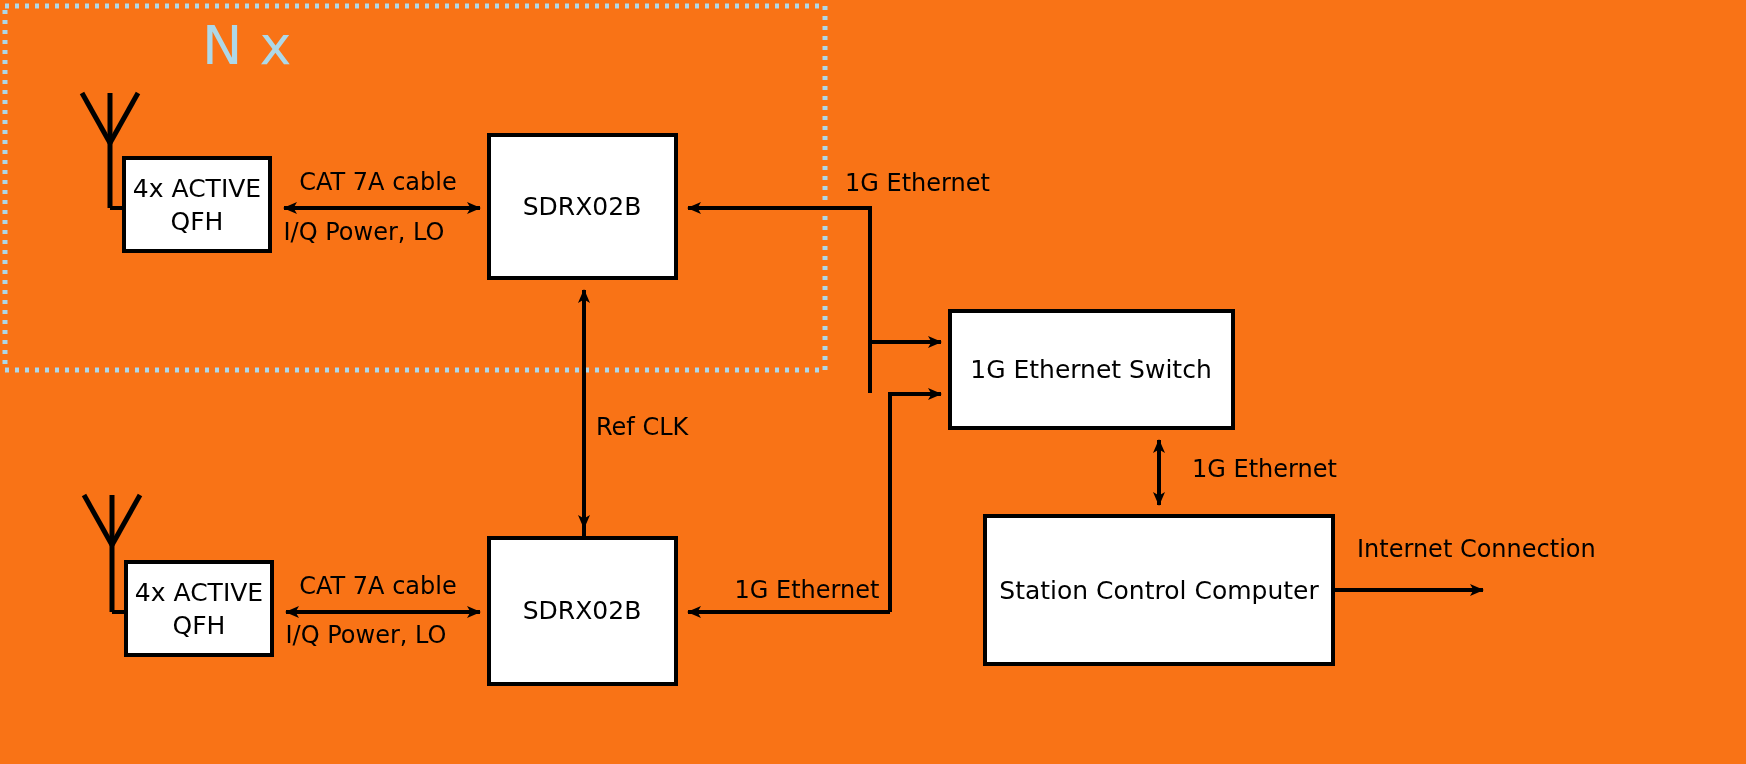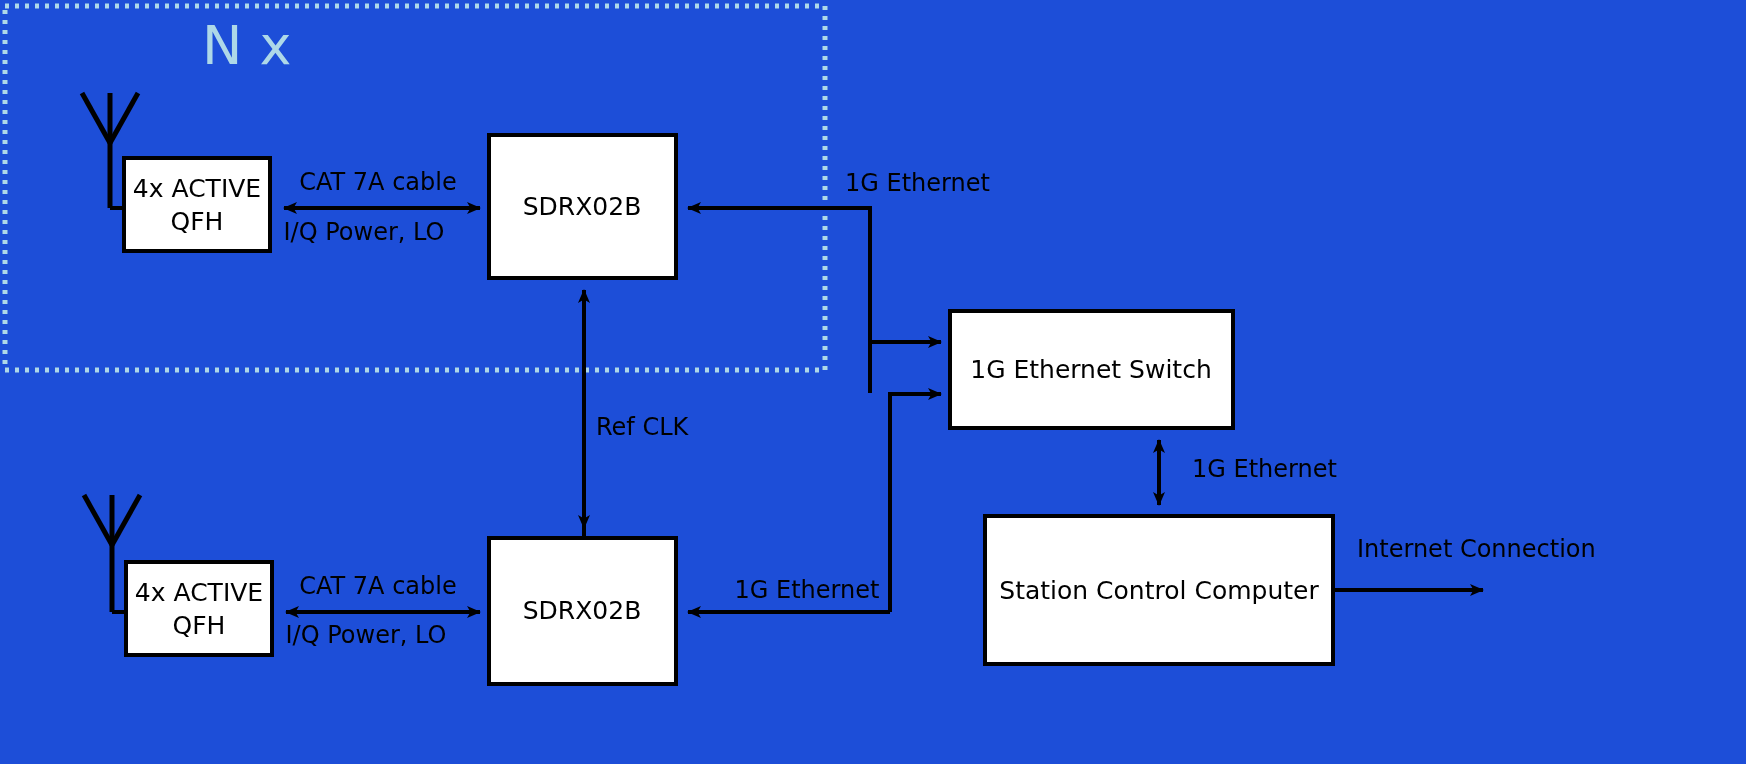--- a/index.html
+++ b/index.html
@@ -4,21 +4,21 @@
 <style>
   html, body {
     margin: 0;
     padding: 0;
     background: #ffffff;
   }
   #canvas {
     position: relative;
     width: 1746px;
     height: 764px;
-    background: #1d4ed8;
+    background: #f97316;
     font-family: "DejaVu Sans", sans-serif;
     overflow: hidden;
   }
   svg.diagram {
     position: absolute;
     top: 0;
     left: 0;
     width: 1746px;
     height: 764px;
   }

